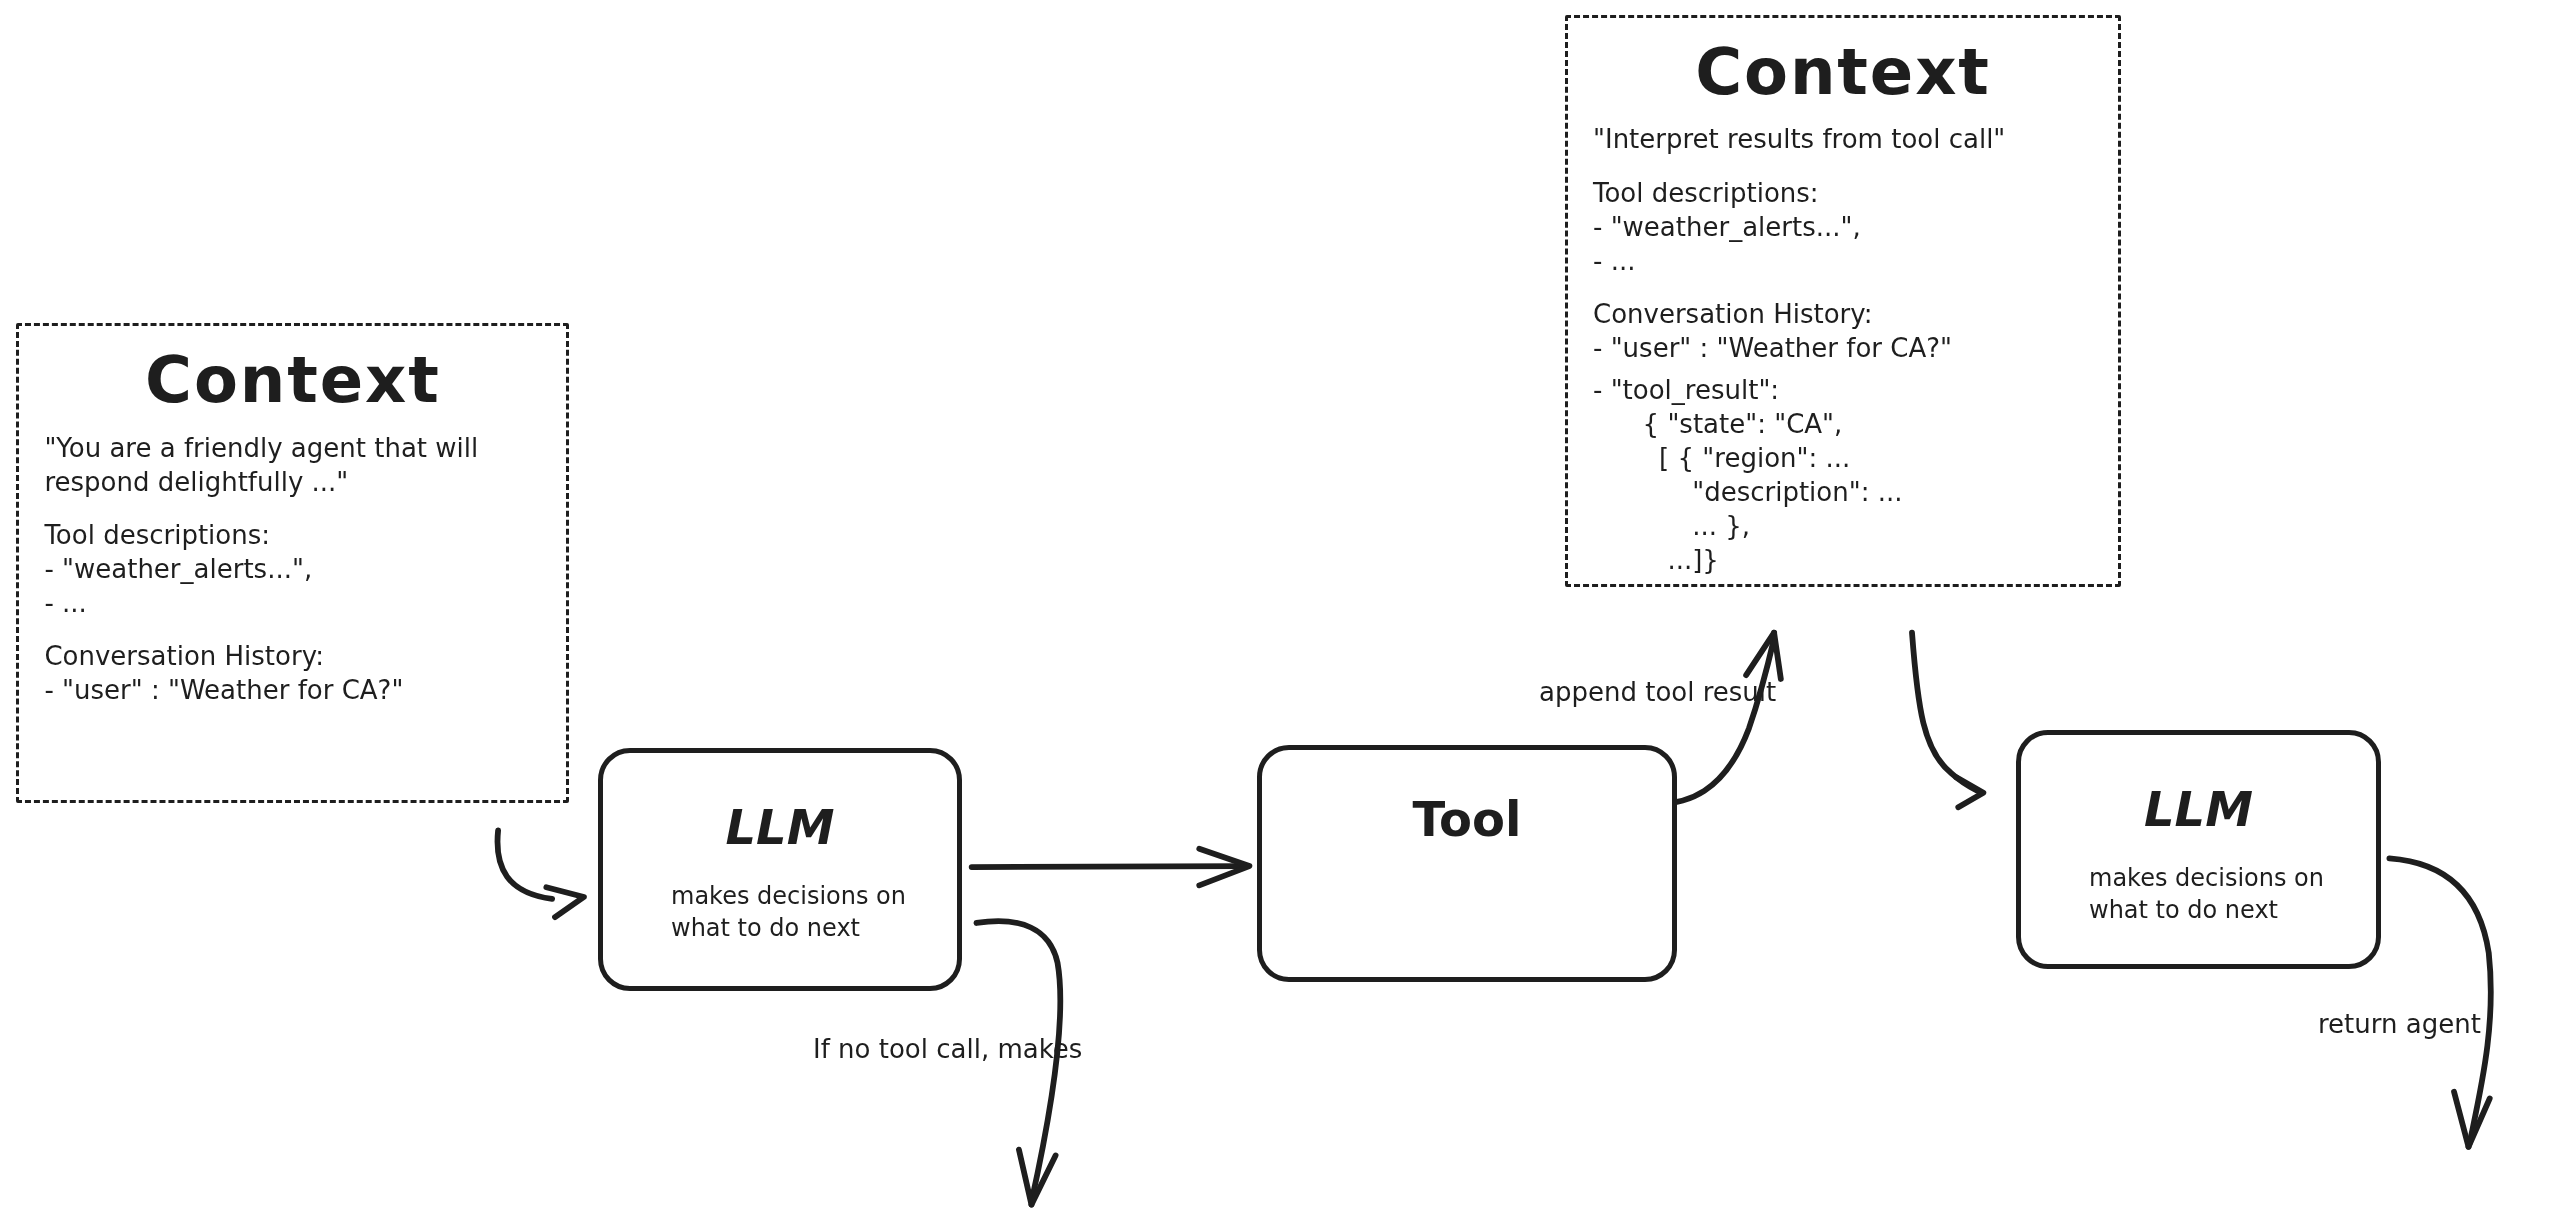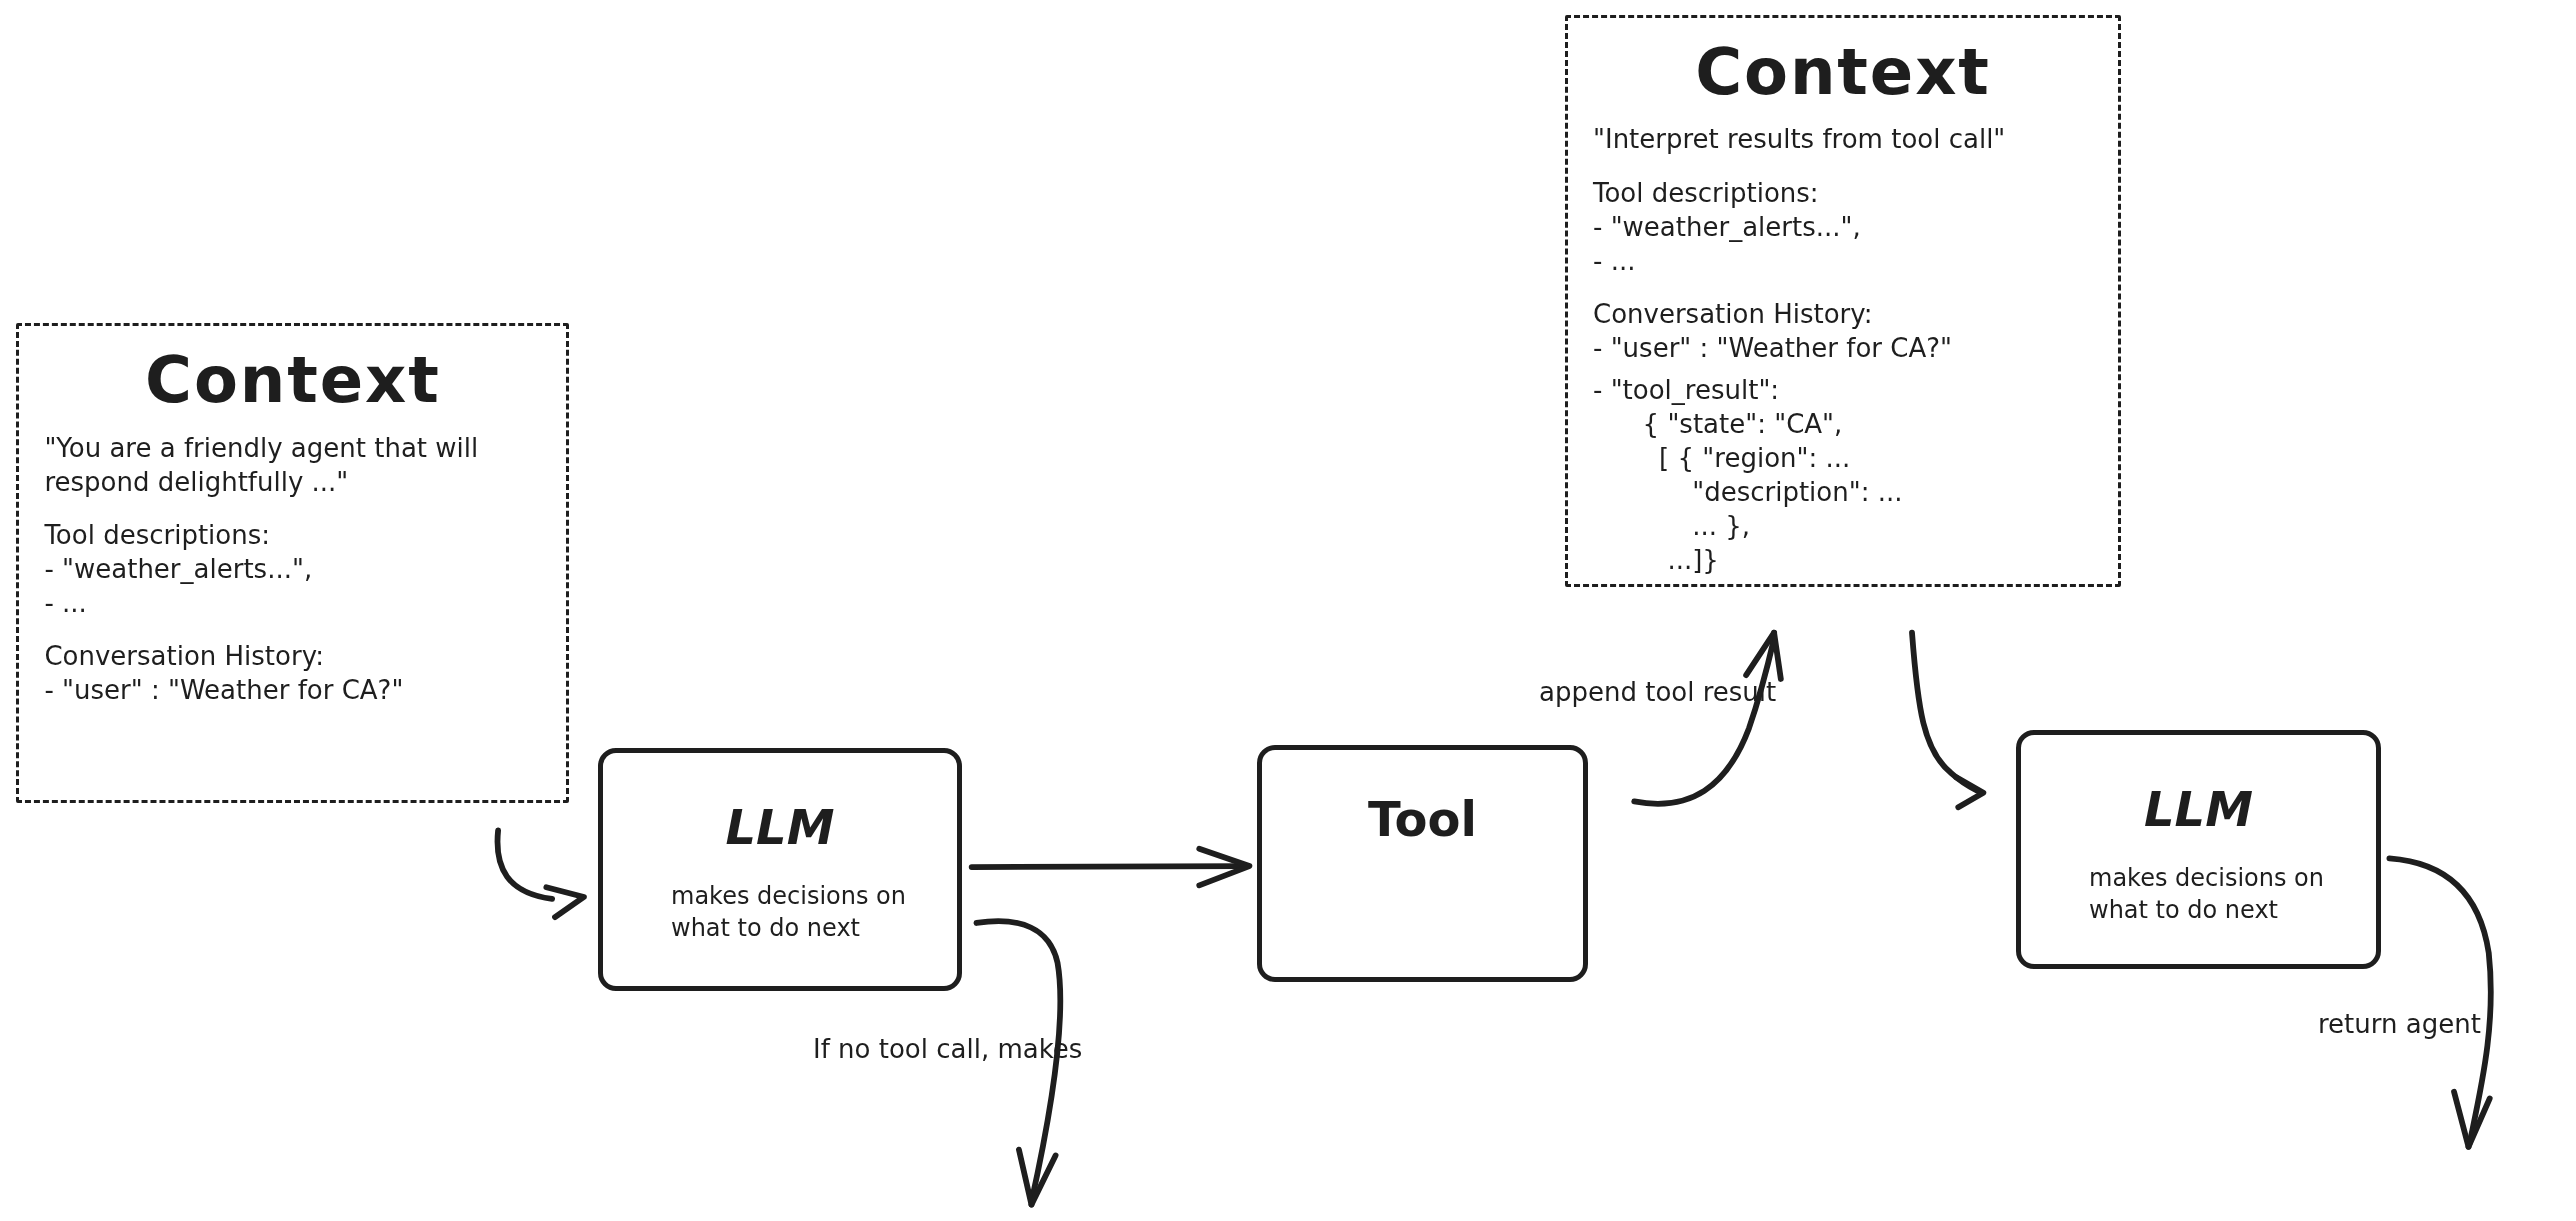--- a/index.html
+++ b/index.html
@@ -26,21 +26,21 @@
     font-size: 64px;
     font-weight: bold;
     letter-spacing: 1.9px;
     margin: 7.7px 0 13.5px 0;
   }
   .ctx-line { font-size: 26px; line-height: 34px; white-space: pre; }
   .ctx-gap { height: 19.3px; }
   .node {
     position: absolute;
     border: 5.8px solid #1e1e1e;
-    border-radius: 18px;
+    border-radius: 32px;
     background: #ffffff;
     box-sizing: border-box;
   }
   .node-title {
     text-align: center;
     font-size: 48px;
     font-weight: bold;
     margin-top: 46px;
   }
   .node-title.italic { font-style: italic; }
@@ -130,21 +130,21 @@
   </div>
 
   <div class="node" style="left:598px; top:748px; width:364px; height:243px;">
     <div class="node-title italic">LLM</div>
     <div class="node-sub">
       <div>makes decisions on</div>
       <div>what to do next</div>
     </div>
   </div>
 
-  <div class="node" style="left:1257px; top:745px; width:331px; height:237px;">
+  <div class="node" style="left:1257px; top:745px; width:420px; height:237px;">
     <div class="node-title" style="margin-top:41px;">Tool</div>
   </div>
 
   <div class="node" style="left:2016px; top:730px; width:365px; height:239px;">
     <div class="node-title italic">LLM</div>
     <div class="node-sub">
       <div>makes decisions on</div>
       <div>what to do next</div>
     </div>
   </div>

